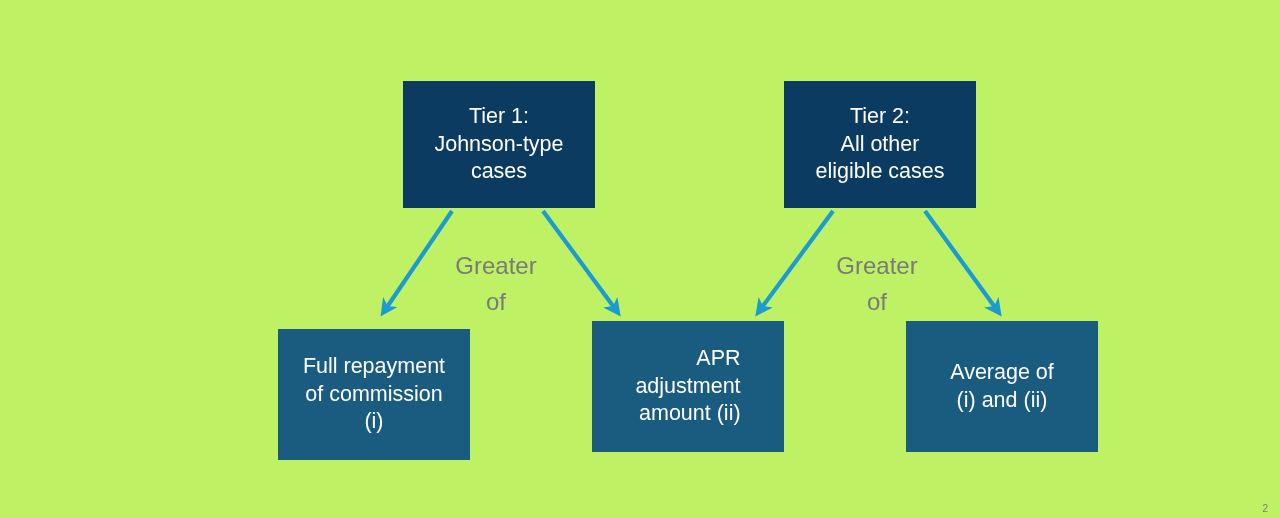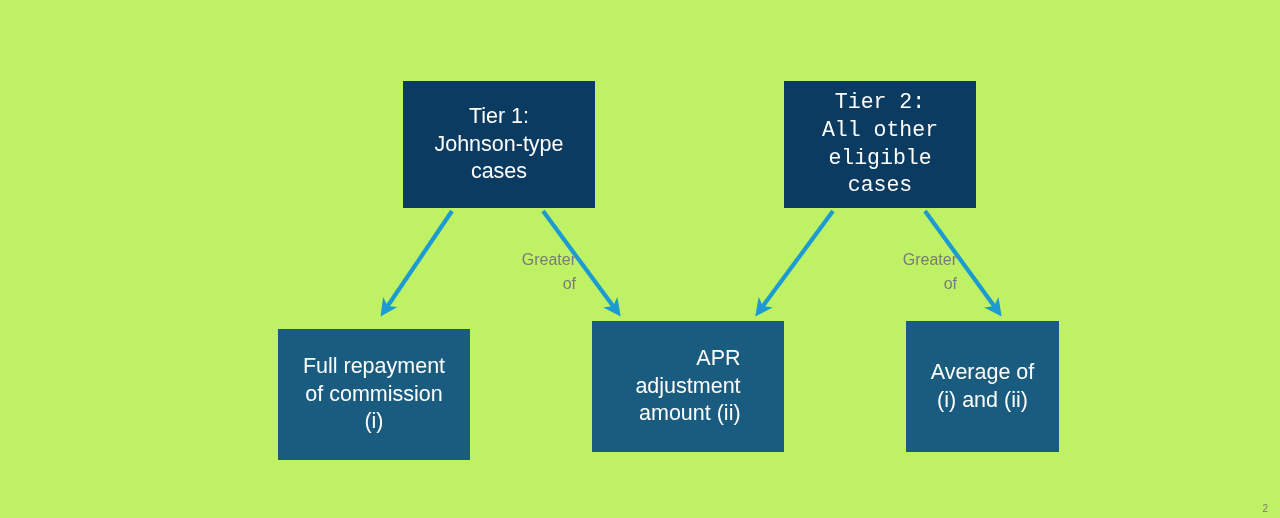--- a/index.html
+++ b/index.html
@@ -53,49 +53,48 @@
     left: 403px;
     top: 81px;
     width: 192px;
     height: 127px;
   }
   #node-tier2 {
     left: 784px;
     top: 81px;
     width: 192px;
     height: 127px;
-    font-family: Liberation Mono, monospace;
   }
   #node-full-repayment {
     left: 278px;
     top: 321px;
     width: 192px;
     height: 131px;
     margin-top: 8px;
   }
   #node-apr-adjustment {
     left: 592px;
     top: 321px;
     width: 192px;
     height: 131px;
     text-align: right;
   }
   #node-average {
     left: 906px;
     top: 321px;
-    width: 153px;
+    width: 192px;
     height: 131px;
     align-items: center;
   }
   .connector-label {
     position: absolute;
     color: #7A7A7A;
-    font-size: 16px;
+    font-size: 24px;
     line-height: 1.52;
-    text-align: right;
+    text-align: center;
     white-space: pre-line;
     width: 160px;
   }
   #label-tier1-greater-of {
     left: 416px;
     top: 248px;
   }
   #label-tier2-greater-of {
     left: 797px;
     top: 248px;

